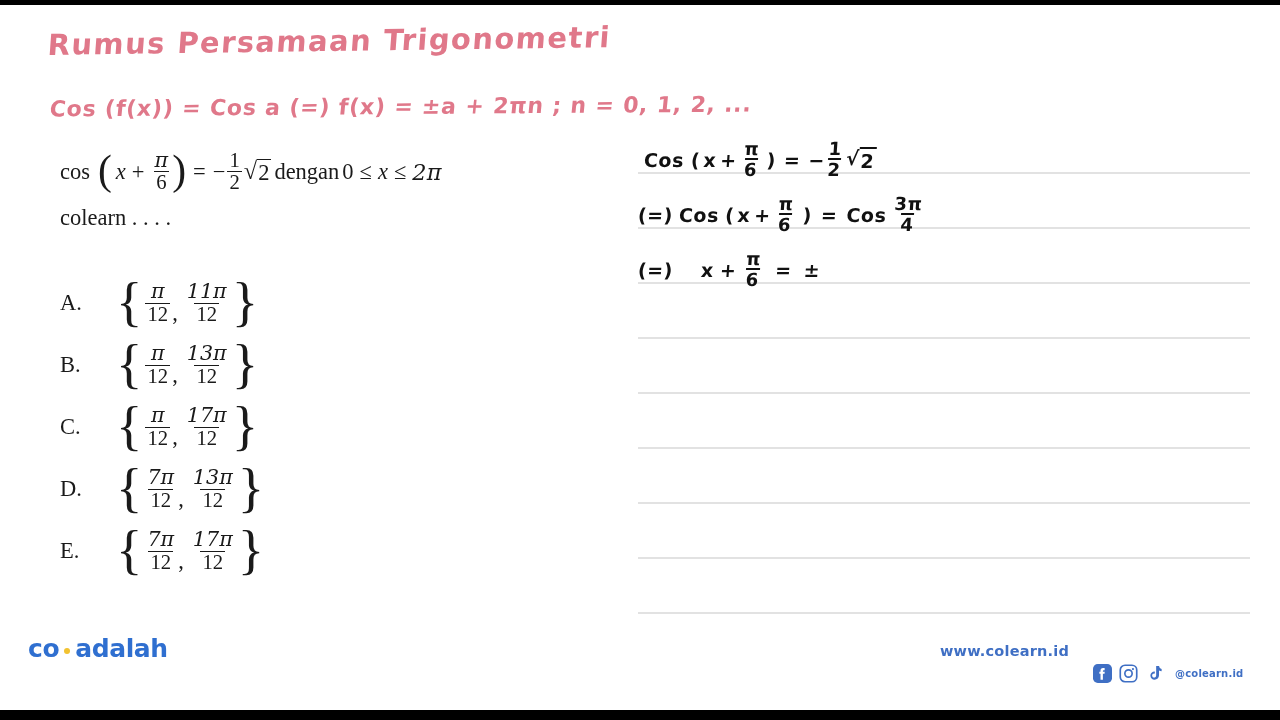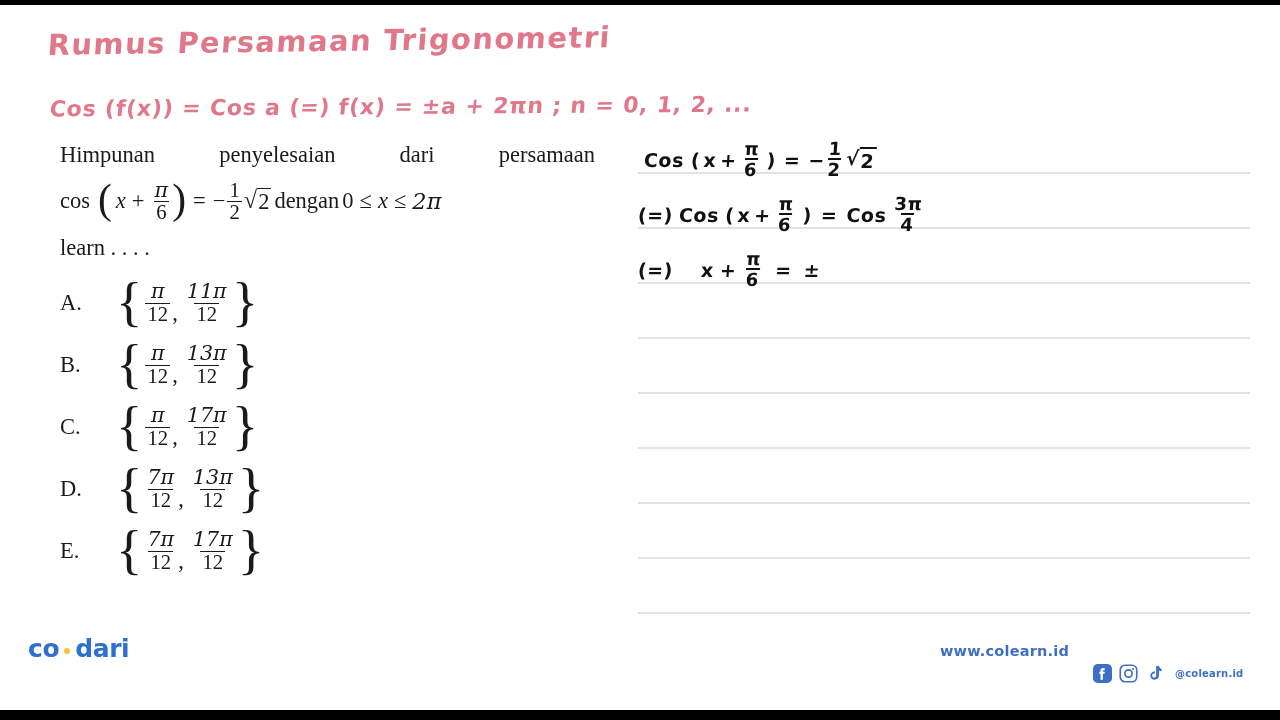--- a/index.html
+++ b/index.html
@@ -177,21 +177,20 @@
 </head>
 <body>
 
 <div class="edge-bar top"></div>
 <div class="edge-bar bottom"></div>
 
 <div class="hand hw-title">Rumus Persamaan Trigonometri</div>
 <div class="hand hw-formula">Cos (f(x)) = Cos a (=) f(x) = ±a + 2πn ; n = 0, 1, 2, ...</div>
 
 <div class="question-col">
-  <div class="q-line loose">Himpunan penyelesaian dari persamaan</div>
 
   <div class="q-eq">
     <span>cos</span>
     <span style="width:8px"></span>
     <span class="bigparen">(</span>
     <span class="it" style="margin-left:4px">x</span>
     <span style="margin:0 6px">+</span>
     <span class="frac">
       <span class="num pi">π</span>
       <span class="den">6</span>
@@ -208,21 +207,21 @@
       <span class="rad">2</span>
     </span>
     <span style="margin:0 3px">dengan</span>
     <span>0</span>
     <span style="margin:0 6px">≤</span>
     <span class="it">x</span>
     <span style="margin:0 6px">≤</span>
     <span class="pi">2π</span>
   </div>
 
-  <div class="q-adalah">learn . . . .</div>
+  <div class="q-adalah">colearn . . . .</div>
 </div>
 
 <div class="options">
   <div class="opt">
     <span class="lbl">A.</span>
     <span class="set">
       <span class="brace">{</span>
       <span class="set-body">
         <span class="frac">
           <span class="num pi">π</span>
@@ -376,21 +375,21 @@
       <span class="hden">6</span>
     </span>
     <span style="margin:0 12px">=</span>
     <span>±</span>
   </div>
 </div>
 
 <div class="logo">
   <span>co</span>
   <span class="dot"></span>
-  <span>dari</span>
+  <span>adalah</span>
 </div>
 
 <div class="site">www.colearn.id</div>
 
 <div class="socials">
   <span>
     <svg class="ico" width="19" height="19" viewBox="0 0 24 24">
       <rect x="0" y="0" width="24" height="24" rx="6" fill="#3f6fc4"></rect>
       <path d="M14.6 12.3h-2.1V20h-3v-7.7H8V9.8h1.5V8.3c0-1.9 1-3.1 3.2-3.1h2v2.6h-1.3c-.6 0-.9.3-.9.9v1.1h2.3l-.2 2.5z" fill="#fff"></path>
     </svg>

